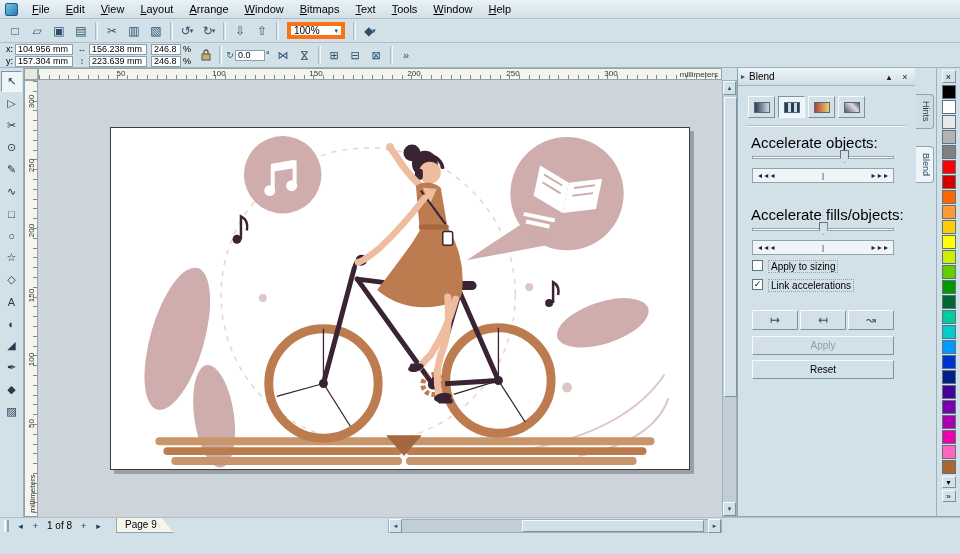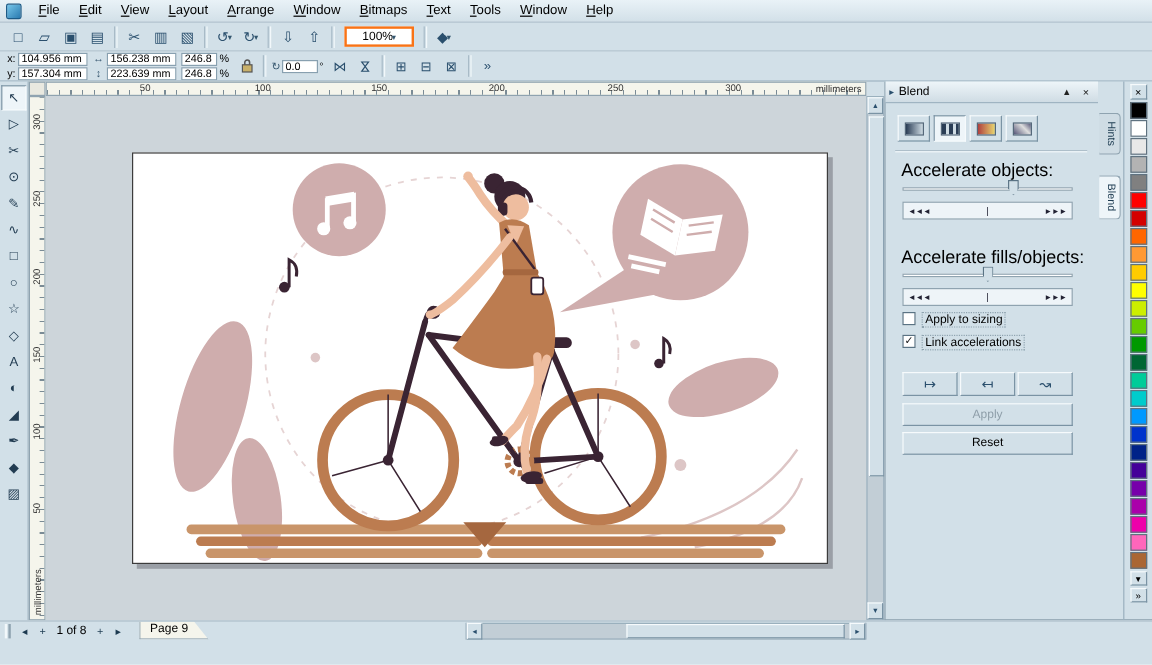--- a/index.html
+++ b/index.html
@@ -14,21 +14,21 @@
 
 .menubar{position:absolute;top:0;left:0;width:960px;height:19px;display:flex;align-items:center;padding-left:5px;background:linear-gradient(#e9f2f7,#d2e0e8);border-bottom:1px solid #aebfca}
 .appicon{width:13px;height:13px;margin-right:6px;background:linear-gradient(135deg,#76c6ea,#2a7ab0);border:1px solid #1c5a86;border-radius:2px;flex:none}
 .menu-item{display:inline-block;padding:2px 8px;cursor:default}
 .menu-item::first-letter{text-decoration:underline}
 
 
 .toolbar{position:absolute;top:19px;left:0;width:960px;height:24px;display:flex;align-items:center;padding-left:4px;background:#d2e0e8;border-bottom:1px solid #aebfca}
 .tbtn{width:22px;height:20px;display:flex;align-items:center;justify-content:center;font-size:12px;color:#2a4f6d;background:none;border:1px solid transparent;border-radius:2px}
 .dd{font-size:7px;color:#33566e;margin-left:-1px}
-.combo{display:flex;align-items:center;justify-content:center;width:58px;height:17px;background:#fff;border:2px solid #f97316;padding:0 3px;margin:0 5px;font-size:10px}
+.combo{display:flex;align-items:center;justify-content:space-between;width:58px;height:17px;background:#fff;border:4px solid #f97316;padding:0 3px;margin:0 5px;font-size:10px}
 
 
 .propbar{position:absolute;top:43px;left:0;width:960px;height:25px;display:flex;align-items:center;padding-left:5px;background:#d2e0e8;border-bottom:1px solid #9fb4c2}
 .stack{display:flex;flex-direction:column;gap:1px;margin-right:4px}
 .pb-row{display:flex;align-items:center;gap:2px}
 .lbl9{font-size:9px;width:8px;text-align:right}
 .fld{display:inline-block;width:58px;height:11px;background:#fff;border:1px solid #88a0b0;font-size:9px;line-height:9px;padding:0 2px;white-space:nowrap;overflow:hidden}
 .fld.small{width:30px}
 .pbicon{font-size:9px;color:#37576f;width:10px;text-align:center}
 .pbtn{width:21px;height:19px;display:flex;align-items:center;justify-content:center;font-size:11px;color:#2a4f6d;background:none;border:1px solid transparent}

